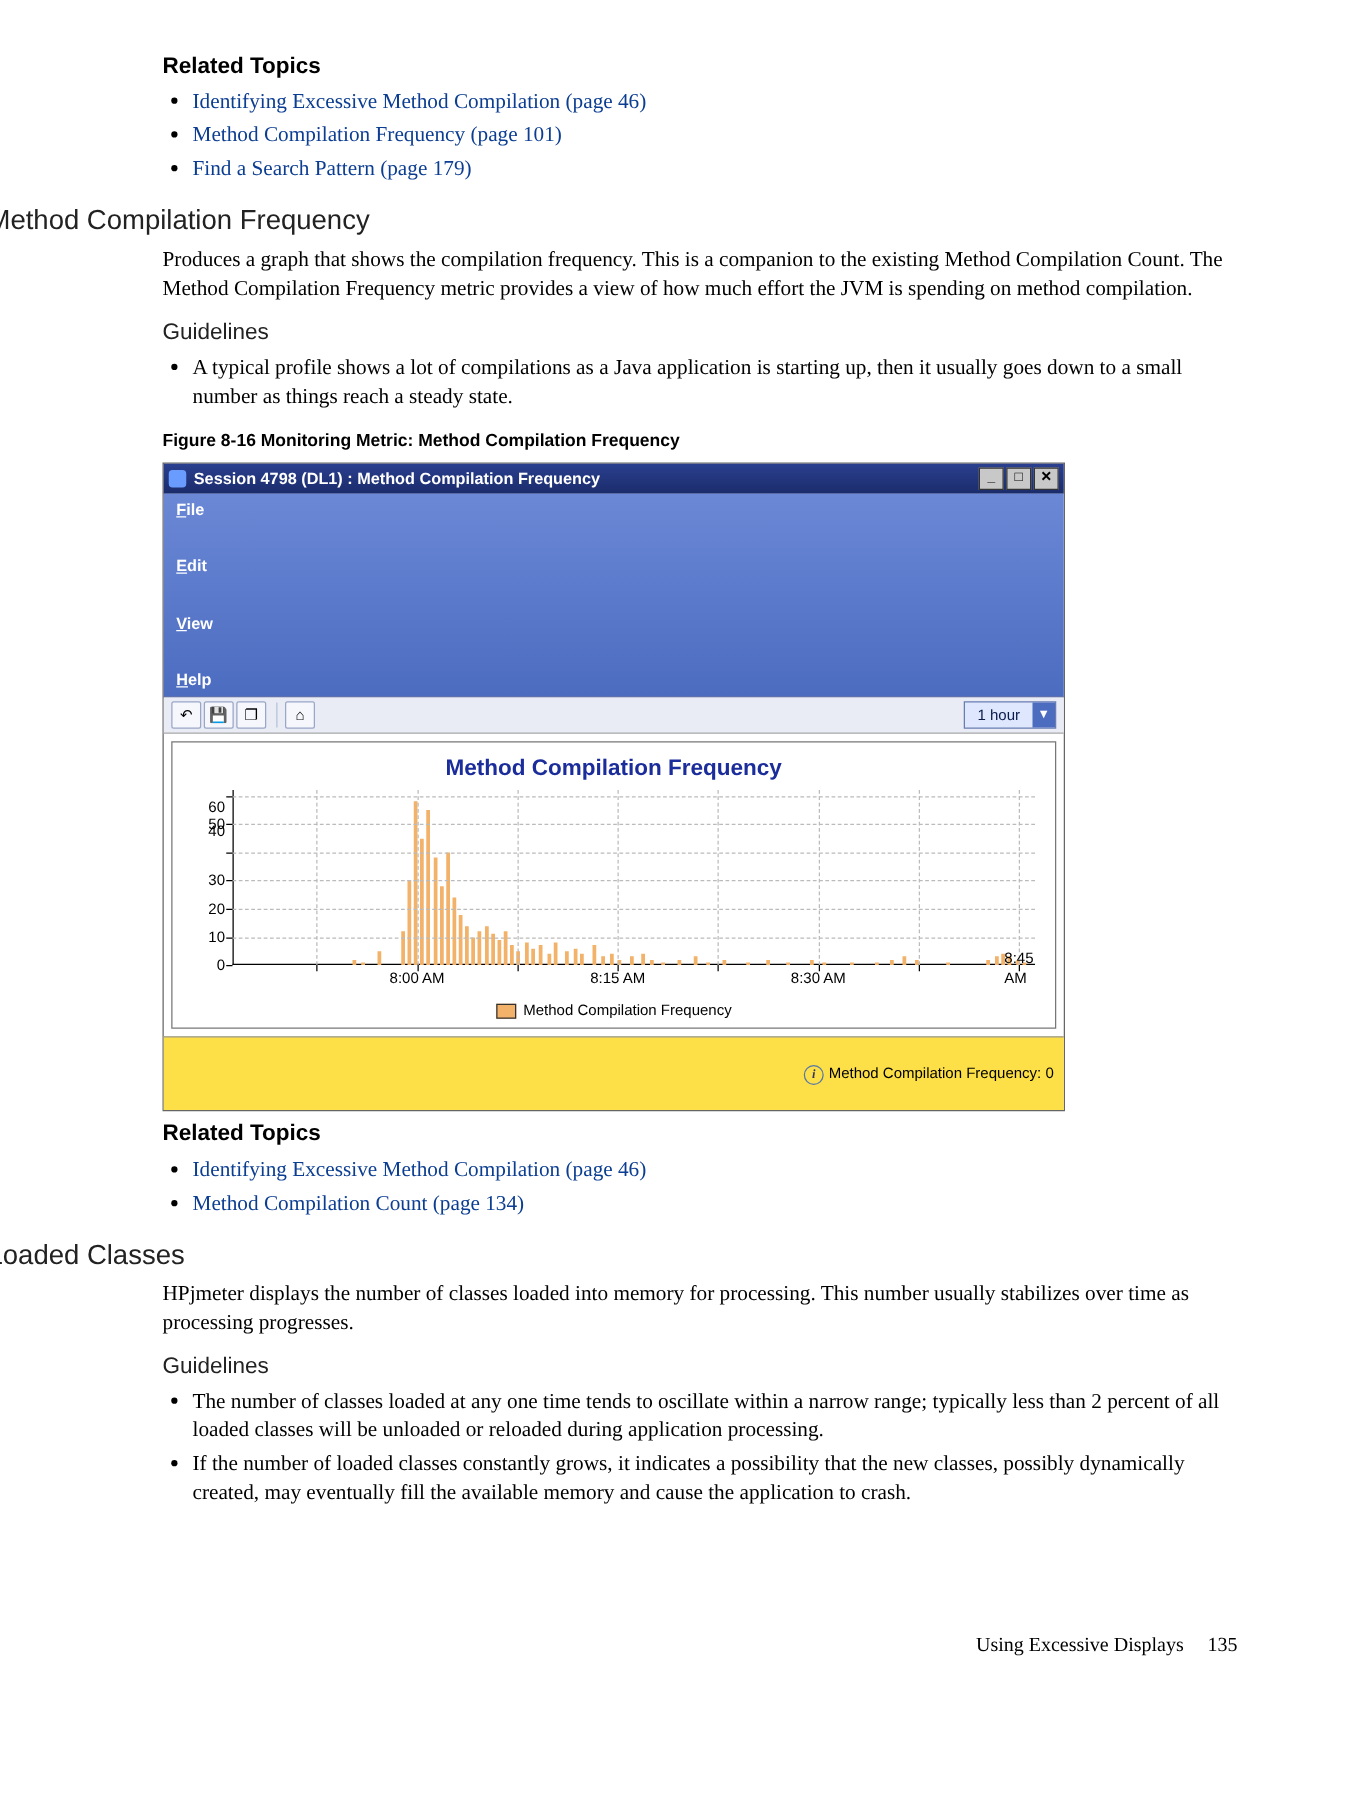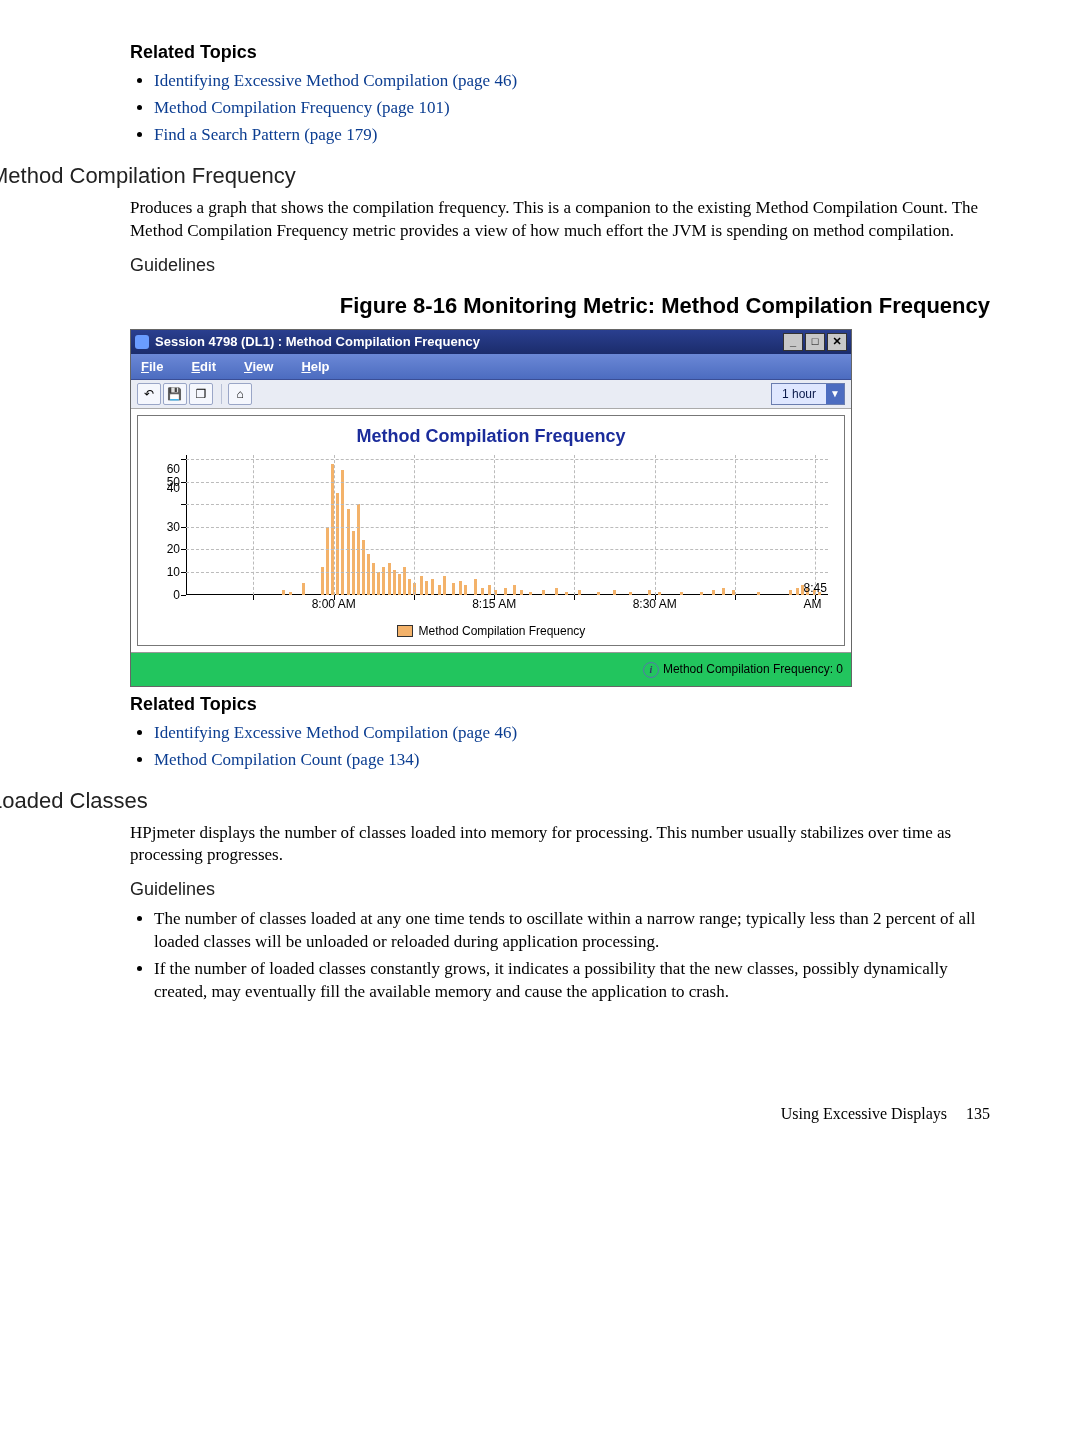--- a/index.html
+++ b/index.html
@@ -9,36 +9,36 @@
     color: #000;
     max-width: 1080px;
     margin: 0;
     padding: 40px 90px 40px 60px;
     background: #fff;
   }
   .bold-sans { font-family: "Arial Narrow", Arial, sans-serif; font-weight: 700; font-stretch: condensed; }
   .h-related { font-size: 18px; margin: 0 0 4px 0; }
   .h-section { font-family: Arial, sans-serif; font-weight: 300; font-size: 22px; margin: 14px 0 6px -70px; color:#222;}
   .h-sub { font-family: Arial, sans-serif; font-weight: 300; font-size: 18px; margin: 10px 0 6px 0; color:#222;}
-  .h-figure { font-size: 22px; margin: 14px 0 8px 0; text-align: right; }
+  .h-figure { font-size: 14px; margin: 14px 0 8px 0; }
   p, ul { margin: 6px 0 10px 0; }
   ul.bullet { list-style: disc; padding-left: 24px; }
   ul.bullet li { margin-bottom: 4px; }
   a.link { color: #0b3d91; text-decoration: none; }
   .body-block { margin-left: 70px; }
   .body-block ul.bullet { margin-left: 0; }
 
   
   .window { border: 1px solid #666; background:#fff; width: 720px; font-family: Tahoma, Arial, sans-serif; font-size: 13px; margin: 4px 0 5px 0; }
   .titlebar { display:flex; align-items:center; background: linear-gradient(#2a3f8f,#1b2c6b); color:#fff; font-weight:700; padding: 3px 4px; }
   .titlebar .icon { width:14px; height:14px; background:#6a9cff; border-radius:3px; margin-right:6px; }
   .titlebar .spacer { flex:1; }
   .winbtns { display:flex; gap:2px; }
   .winbtn { width:18px; height:16px; background:#c8c8c8; border:1px solid #333; display:flex; align-items:center; justify-content:center; font-size:11px; font-family: Arial, sans-serif; color:#000; }
-  .menubar { display:flex; gap:28px; padding:4px 10px; background: linear-gradient(#6b88d6,#4c6cc0); color:#fff; font-weight:700; border-bottom:1px solid #3a4e96;}
+  .menubar { display:flex; gap:28px; padding:4px 10px; background: linear-gradient(#6b88d6,#4c6cc0); color:#fff; font-weight:700; border-bottom:1px solid #3a4e96;flex-direction:column;}
   .menubar span u { text-decoration: underline; }
   .toolbar { display:flex; align-items:center; padding:3px 6px; background:#e9ecf4; border-bottom:1px solid #aaa; }
   .tbtn { width:22px; height:20px; border:1px solid #9aa6c7; background:#f5f7fd; margin-right:2px; border-radius:2px; display:flex; align-items:center; justify-content:center; font-size:12px;}
   .tsep { width:1px; height:20px; background:#b8c0d6; margin:0 6px; }
   .tspacer { flex:1; }
   .dd { display:flex; align-items:center; border:1px solid #6a7daf; background:#dfe7ff; height:20px; }
   .dd .ddlabel { padding:0 10px; font-size:12px; color:#0a1a4a;}
   .dd .ddarrow { width:18px; height:100%; background:#4c6cc0; color:#fff; display:flex; align-items:center; justify-content:center; font-size:10px;}
 
   .chartbox { border:1px solid #777; margin:6px; padding:6px 8px 2px 8px; background:#fff; }
@@ -49,21 +49,21 @@
   .yaxisbar { position:absolute; left:0; top:0; bottom:0; width:1px; background:#000;}
   .yticksmark { position:absolute; left:-5px; width:5px; height:1px; background:#000;}
   .xaxisbar { position:absolute; left:0; right:0; bottom:0; height:1px; background:#000;}
   .xtick { position:absolute; bottom:-18px; transform:translateX(-50%); font-size:12px; }
   .xtickmark { position:absolute; bottom:-5px; width:1px; height:5px; background:#000;}
   .xgrid { position:absolute; top:0; bottom:0; border-left:1px dashed #bbb; width:0;}
   .bars { position:absolute; left:0; right:0; bottom:0; top:0; }
   .bar { position:absolute; bottom:0; background:#f3b26a; width:3px; }
   .legend { text-align:center; font-size:12px; padding:6px 0 4px 0;}
   .swatch { display:inline-block; width:14px; height:10px; background:#f3b26a; border:1px solid #333; vertical-align:middle; margin-right:6px;}
-  .statusbar { border-top:1px solid #999; padding:8px 8px; text-align:right; font-size:12px; background:#22c55e;}
+  .statusbar { border-top:1px solid #999; padding:20px 8px; text-align:right; font-size:12px; background:#fde047;}
   .statusbar .info { display:inline-block; width:14px; height:14px; border:1px solid #5577aa; border-radius:50%; text-align:center; line-height:13px; font-size:10px; color:#336; margin-right:4px; font-family:serif; font-style:italic; font-weight:bold;}
 
   .footer { display:flex; justify-content:flex-end; font-family:"Palatino Linotype", serif; font-size:16px; margin-top:100px;}
   .footer .pg { margin-left: 19px;}
 </style>
 </head>
 <body>
 
 <div class="body-block">
   <div class="bold-sans h-related">Related Topics</div>
@@ -73,20 +73,23 @@
     <li><a href="#" class="link">Find a Search Pattern (page 179)</a></li>
   </ul>
 </div>
 
 <div class="h-section">Method Compilation Frequency</div>
 
 <div class="body-block">
   <p>Produces a graph that shows the compilation frequency. This is a companion to the existing Method Compilation Count. The Method Compilation Frequency metric provides a view of how much effort the JVM is spending on method compilation.</p>
 
   <div class="h-sub">Guidelines</div>
+  <ul class="bullet">
+    <li>A typical profile shows a lot of compilations as a Java application is starting up, then it usually goes down to a small number as things reach a steady state.</li>
+  </ul>
 
   <div class="bold-sans h-figure">Figure 8-16 Monitoring Metric: Method Compilation Frequency</div>
 
   <div class="window">
     <div class="titlebar">
       <div class="icon"></div>
       <span>Session 4798 (DL1) : Method Compilation Frequency</span>
       <div class="spacer"></div>
       <div class="winbtns">
         <div class="winbtn">_</div>

